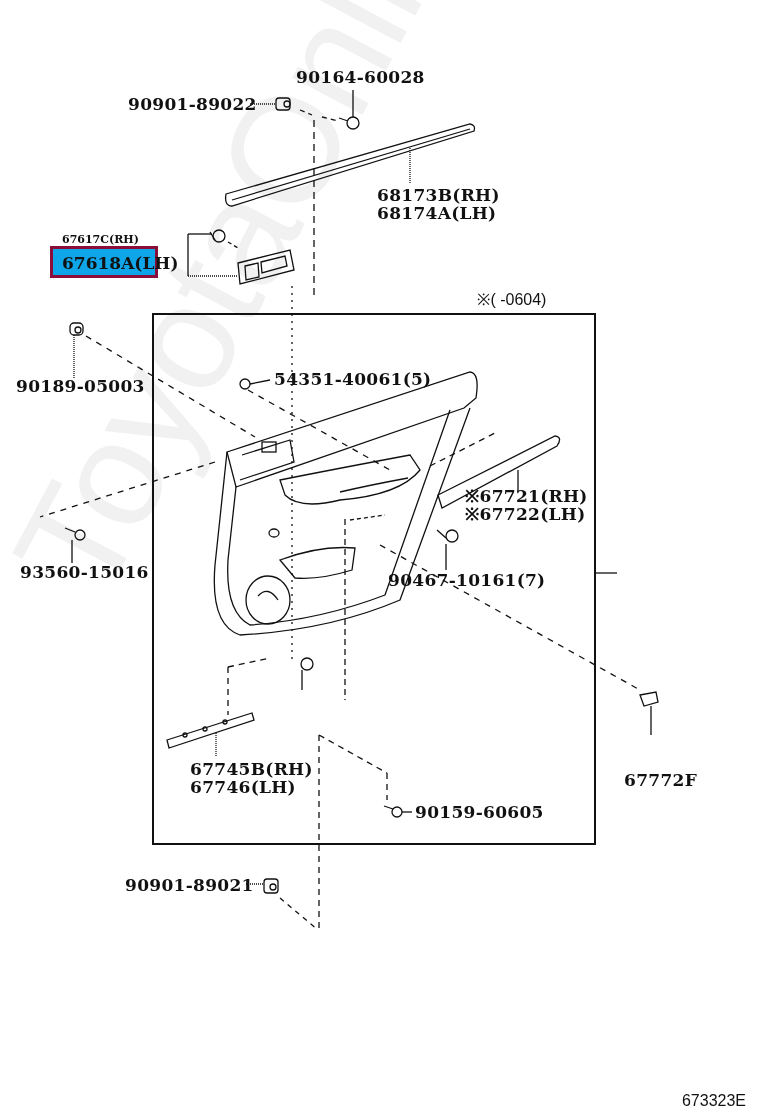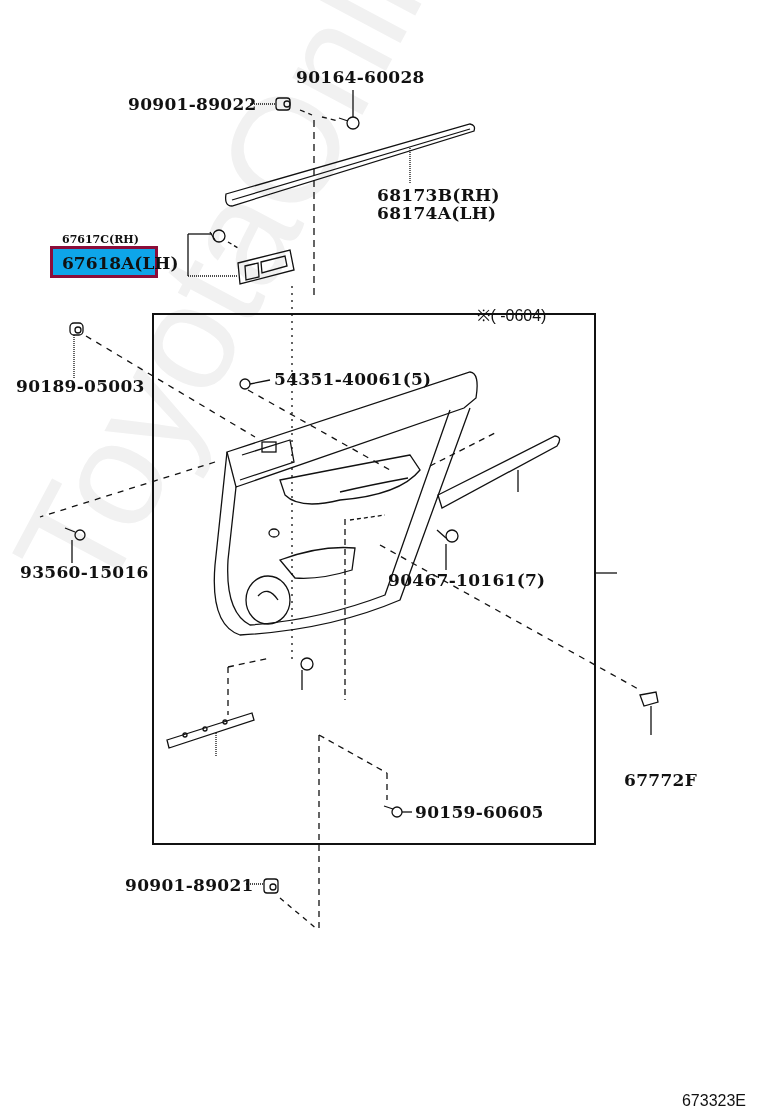--- a/index.html
+++ b/index.html
@@ -172,31 +172,39 @@
   <div class="lbl two" style="left:377px; top:186px;">
     <span class="ln">68173B(RH)</span>
     <span class="ln">68174A(LH)</span>
   </div>
 
   <div class="clip-label-top">67617C(RH)</div>
   <div class="highlight">
     <span>67618A(LH)</span>
   </div>
 
-  <div class="note" style="left:477px; top:288px;margin-top:16px;">※(      -0604)</div>
+  <div class="note" style="left:477px; top:288px;">※(      -0604)</div>
 
   <div class="lbl" style="left:16px; top:377px;">90189-05003</div>
   <div class="lbl" style="left:274px; top:370px;">54351-40061(5)</div>
 
+  <div class="lbl two" style="left:465px; top:487px;">
+    <span class="ln">※67721(RH)</span>
+    <span class="ln">※67722(LH)</span>
+  </div>
 
   <div class="lbl" style="left:20px; top:563px;">93560-15016</div>
   <div class="lbl" style="left:388px; top:571px;">90467-10161(7)</div>
 
 
 
   <div class="lbl" style="left:624px; top:737px;margin-top:34px;">67772F</div>
 
+  <div class="lbl two" style="left:190px; top:760px;">
+    <span class="ln">67745B(RH)</span>
+    <span class="ln">67746(LH)</span>
+  </div>
 
   <div class="lbl" style="left:415px; top:803px;">90159-60605</div>
   <div class="lbl" style="left:125px; top:876px;">90901-89021</div>
 
   <div class="code">673323E</div>
 </div>
 
 </body></html>

